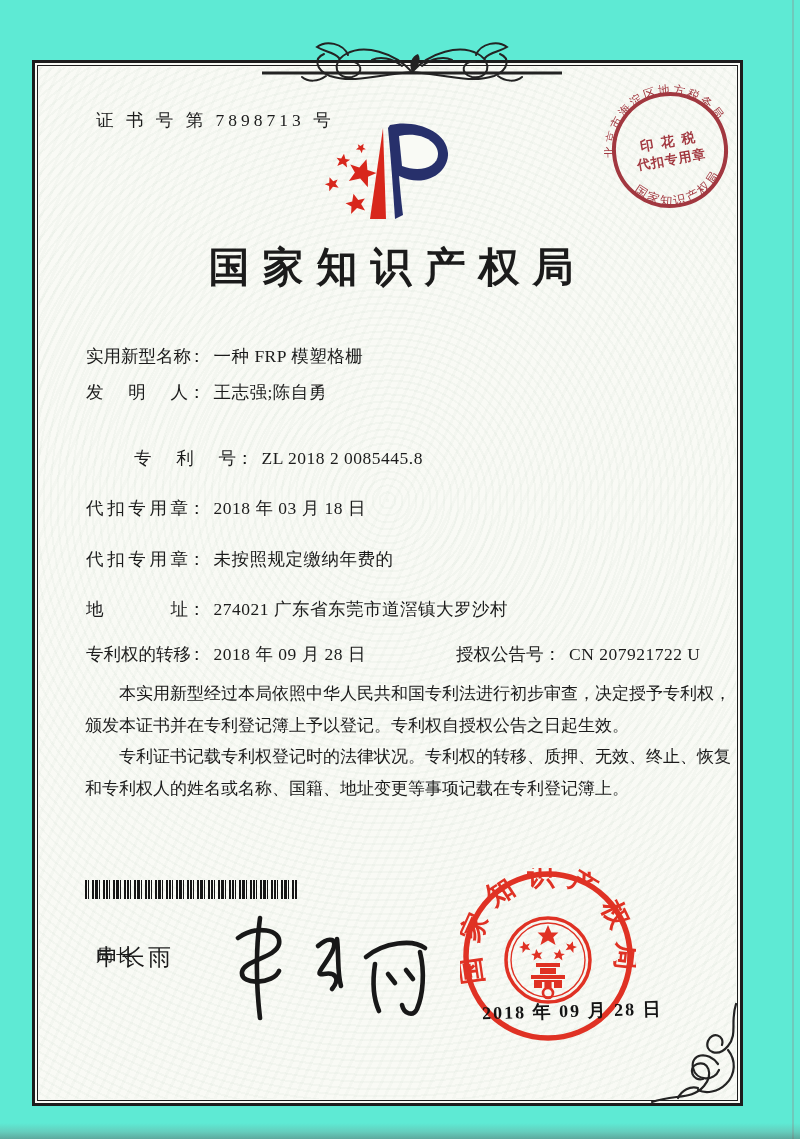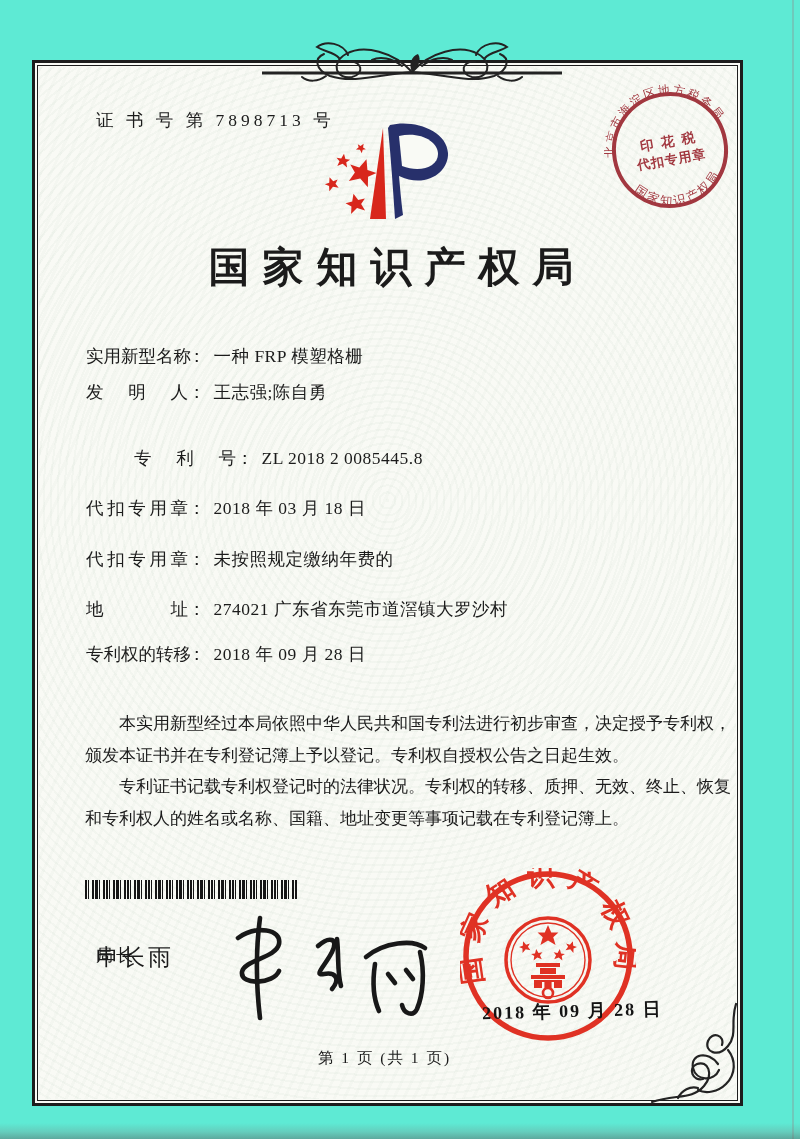--- a/index.html
+++ b/index.html
@@ -18,21 +18,21 @@
       repeating-radial-gradient(circle at 50% 42%,rgba(120,160,130,.05) 0 2px,rgba(0,0,0,0) 2px 7px),
       repeating-linear-gradient(115deg,rgba(120,160,130,.04) 0 3px,rgba(0,0,0,0) 3px 9px);}
   .cert-no{position:absolute;left:96px;top:108px;font-size:17.5px;letter-spacing:4px;}
   .title{position:absolute;left:32px;top:240px;width:705px;text-align:center;
     font-size:41px;font-weight:700;letter-spacing:13px;padding-left:13px;}
   .fields{position:absolute;left:86px;top:336px;width:640px;font-size:17.5px;}
   .frow{position:absolute;left:0;white-space:nowrap;}
   .flabel{display:inline-block;width:102px;text-align:justify;text-align-last:justify;vertical-align:bottom;}
   .fvalue{margin-left:8px;letter-spacing:.5px;}
   .grant-no{position:absolute;left:370px;top:0;}
-  .paras{position:absolute;left:85px;top:708px;width:646px;font-size:17px;line-height:31.5px;
+  .paras{position:absolute;left:85px;top:678px;width:646px;font-size:17px;line-height:31.5px;
     text-align:justify;}
   .paras p{margin:0;text-indent:2em;}
   .barcode{position:absolute;left:85px;top:880px;width:212px;height:19px;
     background:repeating-linear-gradient(90deg,#151515 0 2px,transparent 2px 3px,#151515 3px 4px,
       transparent 4px 7px,#151515 7px 9px,transparent 9px 10px,#151515 10px 13px,transparent 13px 14px,
       #151515 14px 15px,transparent 15px 18px,#151515 18px 20px,transparent 20px 21px);}
   .sign-title{position:absolute;left:96px;top:944px;font-size:17px;letter-spacing:3px;}
   .sign-name{position:absolute;left:96px;top:942px;font-size:23px;letter-spacing:3px;}
   .signature{position:absolute;left:198px;top:912px;}
   .footer{position:absolute;left:32px;top:1048px;width:705px;text-align:center;font-size:15.5px;letter-spacing:2px;}
@@ -129,20 +129,23 @@
       <span class="flabel">代扣专用章</span><span>：</span><span class="fvalue">2018 年 03 月 18 日</span>
     </div>
     <div class="frow" style="top:211px;">
       <span class="flabel">代扣专用章</span><span>：</span><span class="fvalue">未按照规定缴纳年费的</span>
     </div>
     <div class="frow" style="top:261px;">
       <span class="flabel">地址</span><span>：</span><span class="fvalue">274021 广东省东莞市道滘镇大罗沙村</span>
     </div>
     <div class="frow" style="top:306px;">
       <span class="flabel">专利权的转移</span><span>：</span><span class="fvalue">2018 年 09 月 28 日</span>
+      <span class="grant-no">
+        <span>授权公告号</span><span>：</span><span class="fvalue">CN 207921722 U</span>
+      </span>
     </div>
   </div>
 
   <div class="paras">
     <p>本实用新型经过本局依照中华人民共和国专利法进行初步审查，决定授予专利权，颁发本证书并在专利登记簿上予以登记。专利权自授权公告之日起生效。</p>
     <p>专利证书记载专利权登记时的法律状况。专利权的转移、质押、无效、终止、恢复和专利权人的姓名或名称、国籍、地址变更等事项记载在专利登记簿上。</p>
   </div>
 
   <div class="barcode"></div>
 
@@ -185,17 +188,16 @@
         <rect x="-17" y="15" width="34" height="4"></rect>
         <rect x="-14" y="20" width="28" height="8"></rect>
         <rect x="-6" y="22" width="2.4" height="6" fill="#f9faf5"></rect>
         <rect x="3.6" y="22" width="2.4" height="6" fill="#f9faf5"></rect>
         <circle cy="33" r="5" fill="none" stroke="#df2a1c" stroke-width="2.6"></circle>
       </g>
     </g>
   </svg>
   <div class="seal-date">2018 年 09 月 28 日</div>
 
-  <div class="footer">第 1 页 (共 1 页)</div>
 
   <div class="photo-right"></div>
   <div class="photo-bottom"></div>
 </div>
 
 </body></html>

